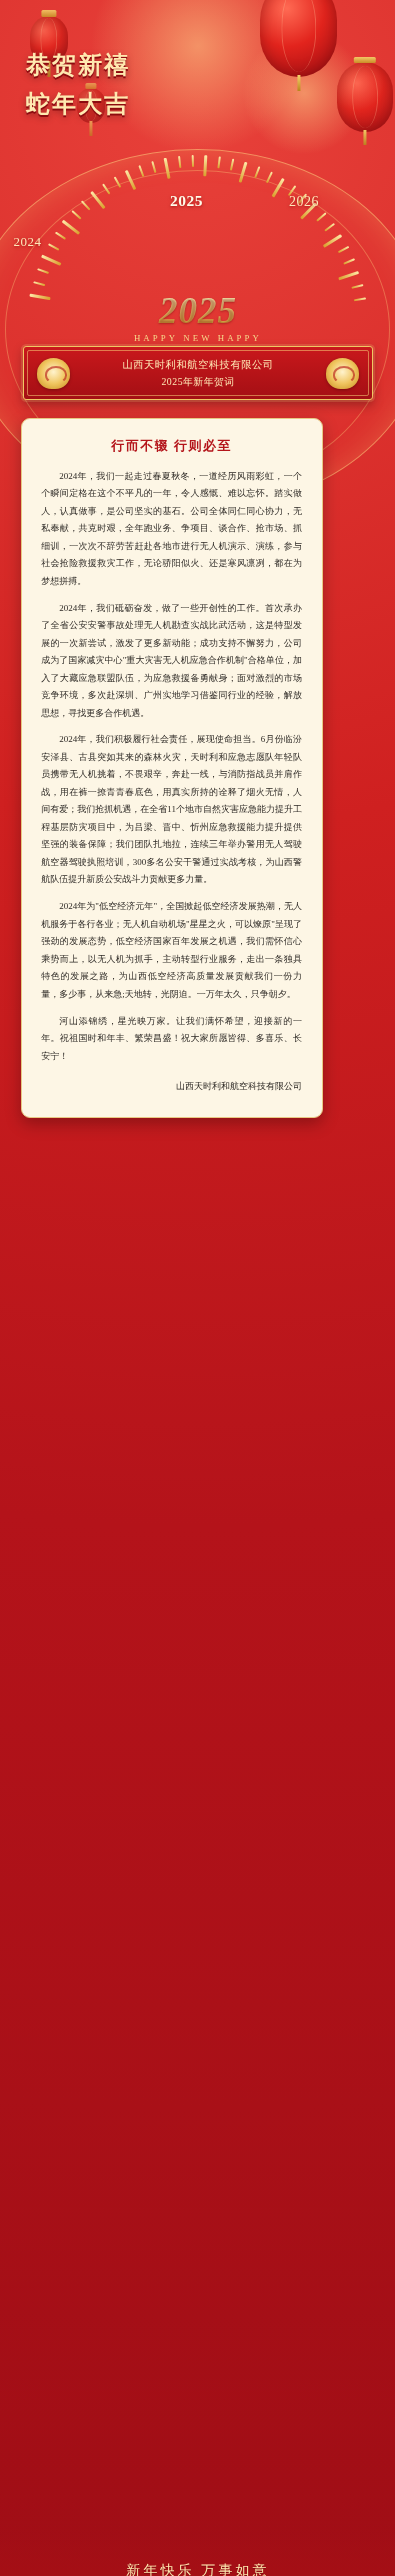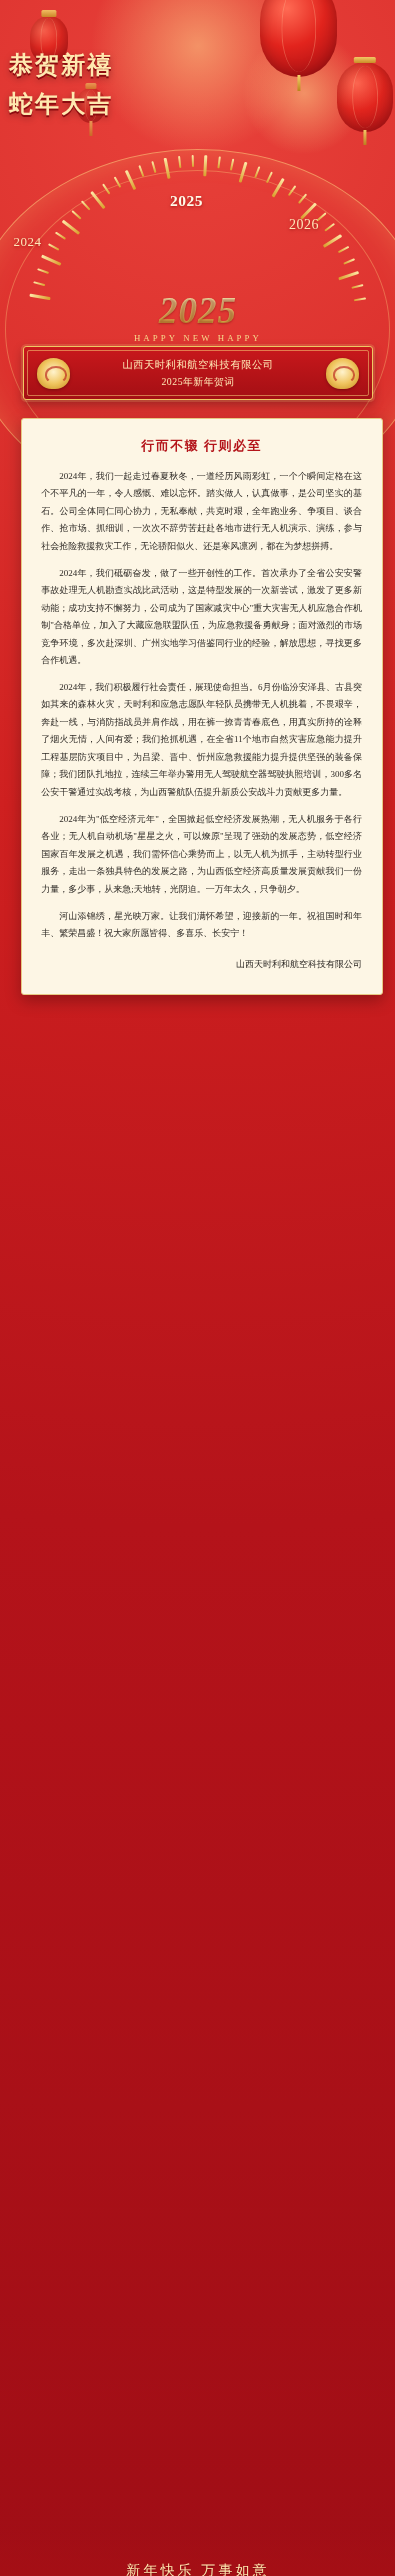--- a/index.html
+++ b/index.html
@@ -92,26 +92,26 @@
   .yearmark {
     position: absolute;
     color: #fff4d0;
     font-size: 14px;
     letter-spacing: 0.5px;
     text-shadow: 0 1px 3.1px rgba(120,0,0,.6);
     font-family: "Liberation Serif", serif;
   }
   .y-2024 { left: 13.4px;  top: 234px; font-size: 13px; color: #ffe6b8; }
   .y-2025 { left: 170px; top: 192px; font-size: 15.5px; color: #fffbe9; font-weight: bold; }
-  .y-2026 { left: 289px; top: 217px; font-size: 14px; color: #ffe6b8; }
+  .y-2026 { left: 289px; top: 194px; font-size: 14px; color: #ffe6b8; }
 
   
   .headline {
     position: absolute;
-    left: 9px; top: 49px;
+    left: 26px; top: 49px;
     z-index: 5;
   }
   .headline .l {
     display: block;
     font-family: "Liberation Serif", serif;
     font-weight: bold;
     font-size: 24px;
     letter-spacing: 2.1px;
     color: #ffe9b0;
     text-shadow: 0 1.5px 0 #8d0b10, 0 3.1px 7.2px rgba(0,0,0,.35);
@@ -195,24 +195,24 @@
     border-bottom-color: transparent;
     opacity: .65;
   }
   .snake-l { left: 13.4px; }
   .snake-r { right: 13.4px; }
 
   
   .card {
     position: absolute;
     left: 20.6px; top: 418px;
-    width: 362px;
+    width: 302px;
     background: #fdf6e5;
     border: 1.5px solid #e7c983;
-    border-radius: 3px;
+    border-radius: 9px;
     padding: 17.5px 19.6px 21.6px 19.6px;
     box-shadow: 0 5.2px 15.5px rgba(0,0,0,.28);
     z-index: 7;
   }
   .card-title {
     text-align: center;
     font-family: "Liberation Serif", serif;
     font-weight: bold;
     font-size: 13px;
     letter-spacing: 1.5px;

